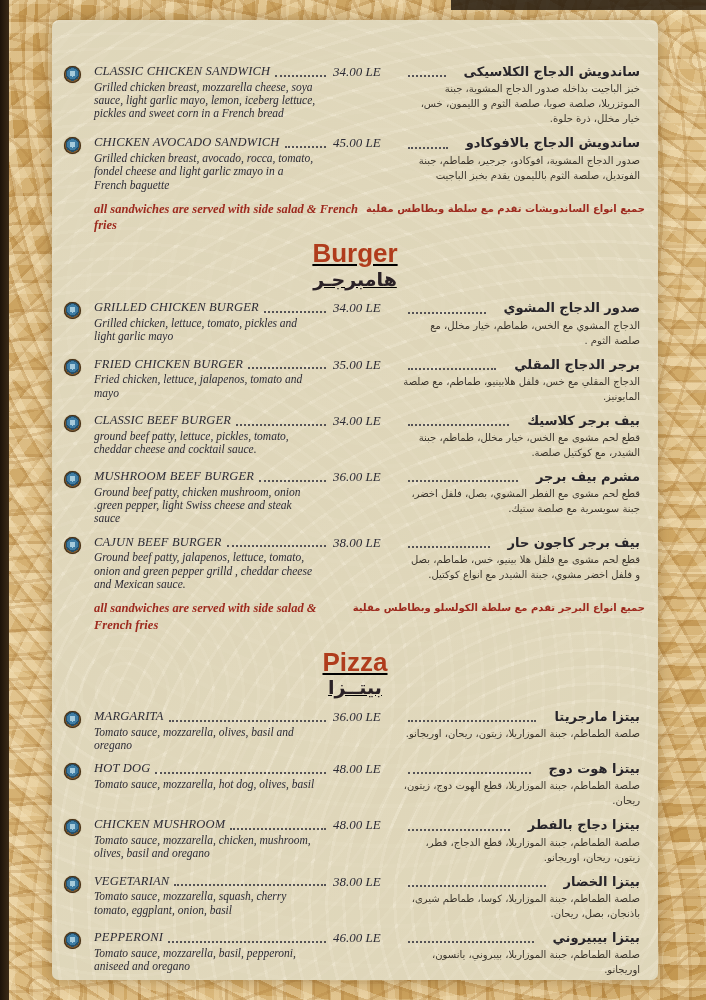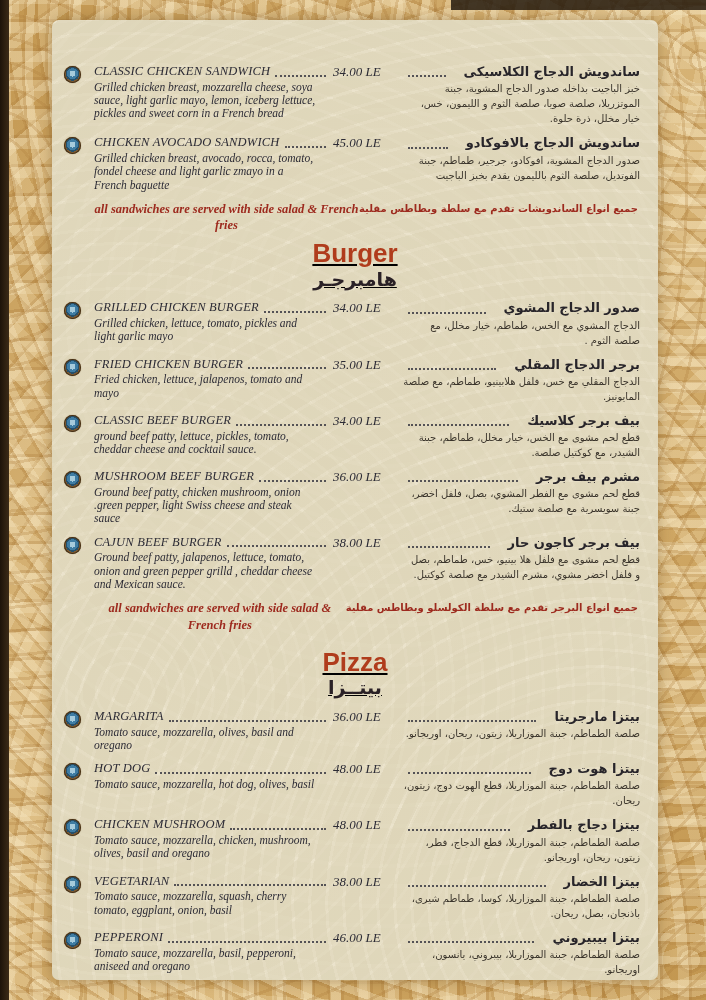--- a/index.html
+++ b/index.html
@@ -38,21 +38,21 @@
     box-shadow:inset 0 0 0 1px #463015, 0 0 1px rgba(60,40,10,.6);}
   .trow{display:flex;align-items:flex-end;}
   .tname{font:italic 12.5px/1.25 "Liberation Serif",serif;color:#2c2b35;letter-spacing:.2px;white-space:nowrap;}
   .leader{flex:1;border-bottom:2px dotted #3c3b44;margin:0 5px 3px 5px;min-width:10px;opacity:.85;}
   .desc{font:italic 11.5px/1.16 "Liberation Serif",serif;color:#2c2b35;width:222px;margin-top:1px;}
   .price{font:italic 13px/1.25 "Liberation Serif",serif;color:#2c2b35;white-space:nowrap;padding-left:2px;}
   .ar{direction:rtl;text-align:right;padding-right:2px;}
   .ar-trow{display:flex;align-items:flex-end;gap:13px;}
   .arname{font:bold 13px/1.25 "DejaVu Sans",sans-serif;color:#28252a;white-space:nowrap;}
   .ardesc{font:10px/1.5 "DejaVu Sans",sans-serif;color:#3a342b;margin-top:1px;}
-  .note-row{display:grid;grid-template-columns:30px 1fr auto;padding:0 20px 0 12px;margin:3px 0 7px;text-align:center;}
+  .note-row{display:grid;grid-template-columns:30px 1fr auto;padding:0 13px 0 12px;margin:3px 0 7px;}
   .note-en{grid-column:2;font:italic 600 12.5px/1.3 "Liberation Serif",serif;color:#9d2a1e;}
   .note-ar{grid-column:3;font:bold 10px/1.6 "DejaVu Sans",sans-serif;color:#9d2a1e;direction:rtl;}
   .section-head{text-align:center;margin:4px 0 9px;text-decoration:underline;}
   .head-en{font:bold 26px/1.05 "Liberation Sans",sans-serif;color:#b03c1c;}
   .head-ar{font:bold 19px/1.25 "DejaVu Sans",sans-serif;color:#2a2126;}
   .section-head.pizza{margin-top:16px;}
 </style>
 </head>
 <body>
 
@@ -194,21 +194,21 @@
             <span class="leader"></span>
           </div>
         <div class="desc">Ground beef patty, jalapenos, lettuce, tomato, onion and green pepper grilld , cheddar cheese and Mexican sauce.</div>
       </div>
       <div class="price">38.00 LE</div>
       <div class="ar">
         <div class="ar-trow">
             <span class="arname">بيف برجر كاجون حار</span>
             <span class="leader"></span>
           </div>
-        <div class="ardesc">قطع لحم مشوى مع فلفل هلا بينيو، خس، طماطم، بصل و فلفل اخضر مشوي، مشرم الشيدر مع صلصة كوكتيل.</div>
+        <div class="ardesc">قطع لحم مشوى مع فلفل هلا بينيو، خس، طماطم، بصل و فلفل اخضر مشوي، جبنة الشيدر مع انواع كوكتيل.</div>
       </div>
     </div>
 
     <div class="note-row">
       <div class="note-en">all sandwiches are served with side salad &amp; French fries</div>
       <div class="note-ar">جميع انواع البرجر تقدم مع سلطة الكولسلو وبطاطس مقلية</div>
     </div>
 
     <div class="section-head pizza">
       <div class="head-en">Pizza</div>

